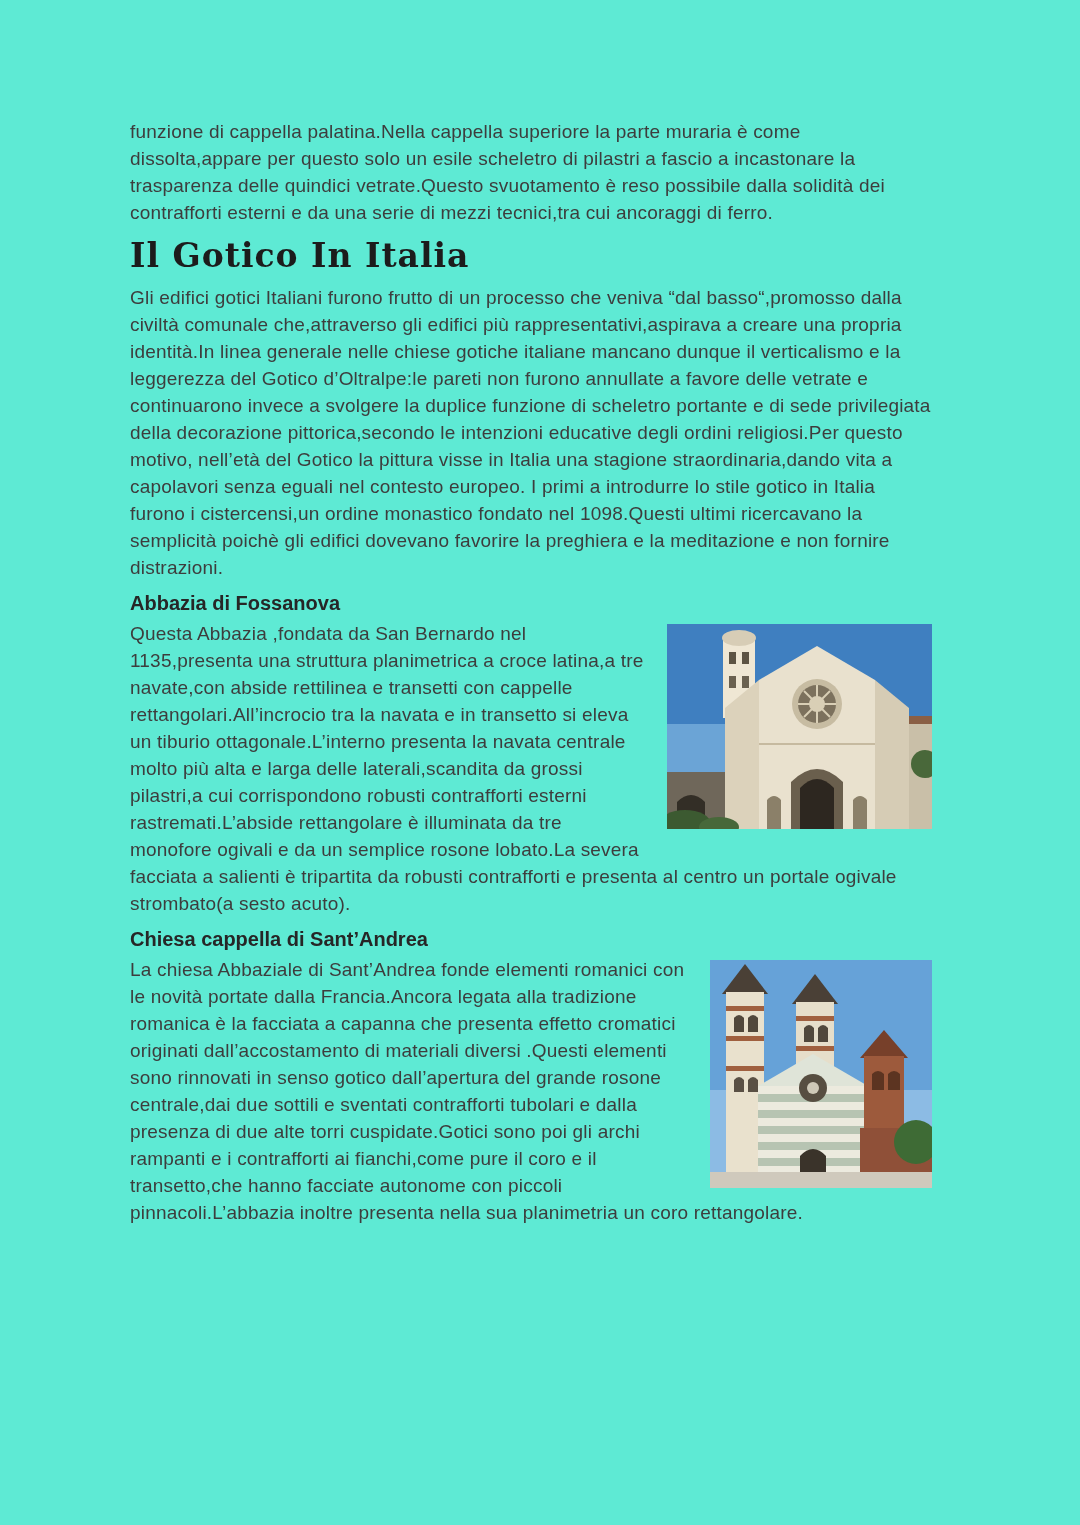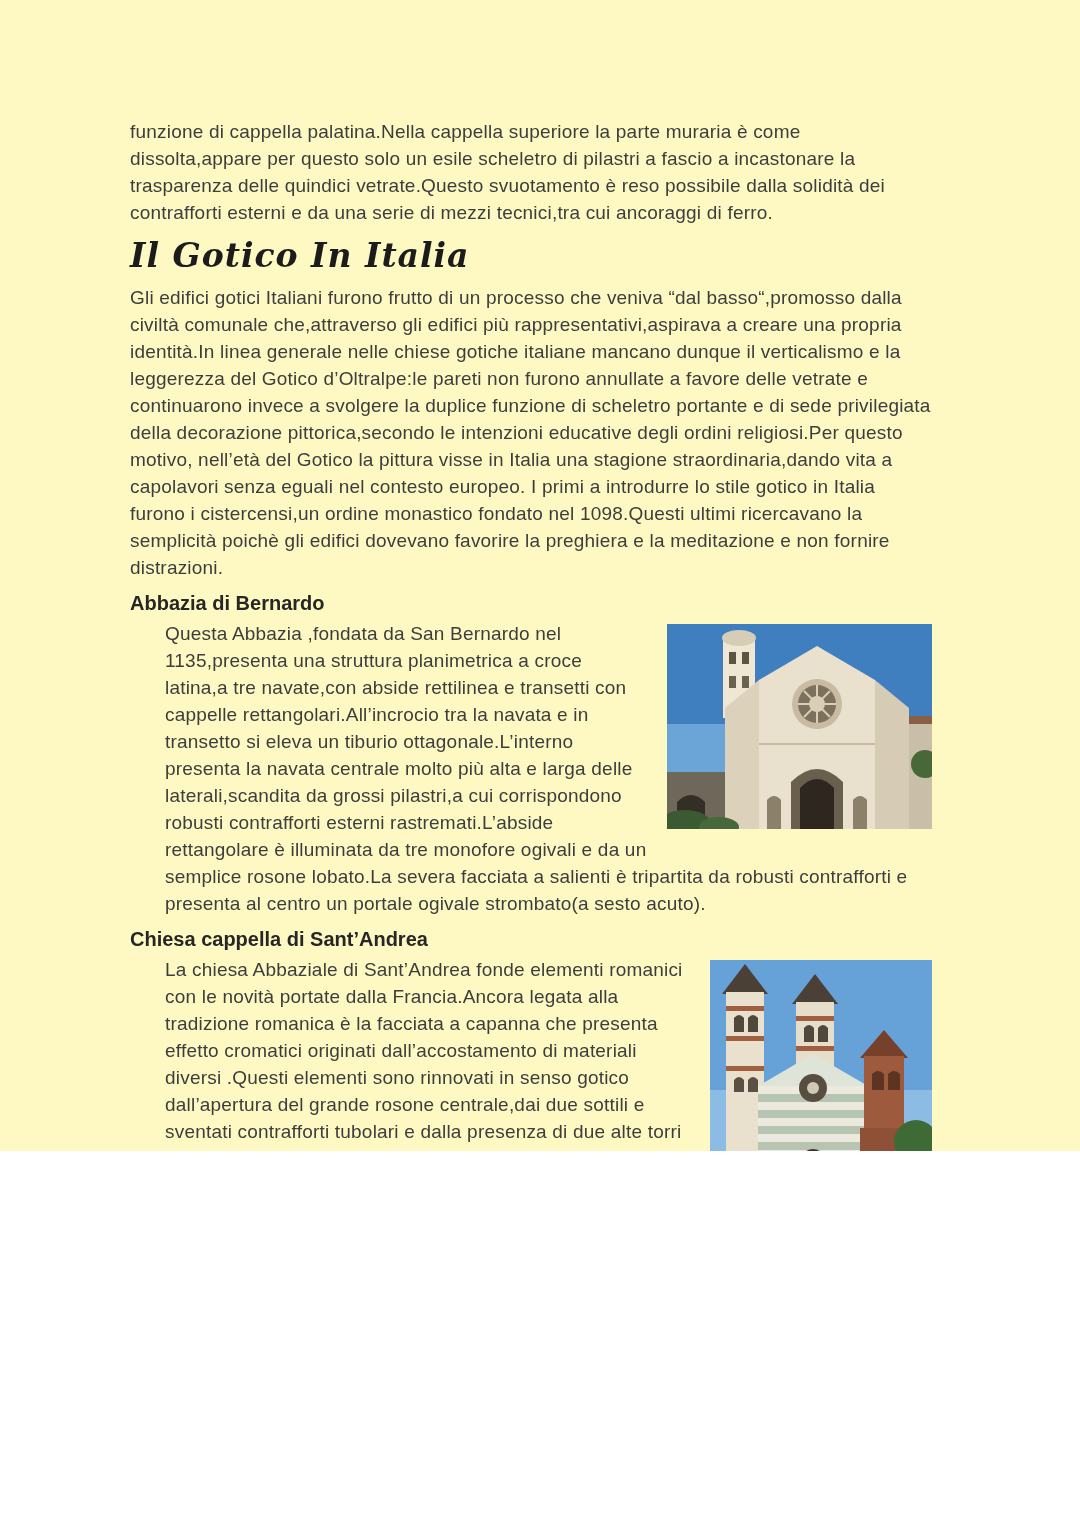--- a/index.html
+++ b/index.html
@@ -1,53 +1,52 @@
 <!DOCTYPE html>
 <html><head>
 <meta charset="utf-8">
 <style>
   * { margin: 0; padding: 0; box-sizing: border-box; }
   html, body { background: #ffffff; }
   .page {
     position: relative;
     width: 1080px;
-    height: 1151px;
+    height: 1525px;
     margin: 0 auto;
-    background: #fef9c3;
+    background: #5eead4;
     padding: 118px 148px 40px 130px;
     font-family: "Liberation Sans", sans-serif;
     color: #3d3d3d;
     overflow: hidden;
   }
   .body-text {
     font-size: 19px;
     line-height: 27px;
     letter-spacing: 0.2px;
     text-align: left;
   }
   .script-heading {
     font-family: "DejaVu Serif", serif;
-    font-style: italic;
     font-weight: 700;
     font-size: 33px;
     line-height: 40px;
     color: #1c1c1c;
     letter-spacing: 1px;
     margin: 10px 0 8px 0;
   }
   .subheading {
     font-family: "Liberation Sans", sans-serif;
     font-size: 20px;
     font-weight: 700;
     color: #262626;
     line-height: 28px;
     margin: 8px 0 3px 0;
     clear: both;
   }
-  .section { overflow: visible; margin-left: 35px; }
+  .section { overflow: visible; }
   .photo {
     float: right;
     margin: 4px 0 10px 20px;
     line-height: 0;
   }
   .photo svg { display: block; }
   .photo-fossanova { width: 265px; height: 205px; }
   .photo-santandrea { width: 222px; height: 228px; }
 </style>
 </head>
@@ -58,21 +57,21 @@
   <p class="body-text">
     <span>funzione di cappella palatina.Nella cappella superiore la parte muraria è come dissolta,appare per questo solo un esile scheletro di pilastri a fascio a incastonare la trasparenza delle quindici vetrate.Questo svuotamento è reso possibile dalla solidità dei contrafforti esterni e da una serie di mezzi tecnici,tra cui ancoraggi di ferro.</span>
   </p>
 
   <h1 class="script-heading">Il Gotico In Italia</h1>
 
   <p class="body-text">
     <span>Gli edifici gotici Italiani furono frutto di un processo che veniva “dal basso“,promosso dalla civiltà comunale che,attraverso gli edifici più rappresentativi,aspirava a creare una propria identità.In linea generale nelle chiese gotiche italiane mancano dunque il verticalismo e la leggerezza del Gotico d’Oltralpe:le pareti non furono annullate a favore delle vetrate e continuarono invece a svolgere la duplice funzione di scheletro portante e di sede privilegiata della decorazione pittorica,secondo le intenzioni educative degli ordini religiosi.Per questo motivo, nell’età del Gotico la pittura visse in Italia una stagione straordinaria,dando vita a capolavori senza eguali nel contesto europeo. I primi a introdurre lo stile gotico in Italia furono i cistercensi,un ordine monastico fondato nel 1098.Questi ultimi ricercavano la semplicità poichè gli edifici dovevano favorire la preghiera e la meditazione e non fornire distrazioni.</span>
   </p>
 
-  <h2 class="subheading">Abbazia di Bernardo</h2>
+  <h2 class="subheading">Abbazia di Fossanova</h2>
 
   <div class="section body-text">
     <span class="photo photo-fossanova">
       <svg viewBox="0 0 265 205" width="265" height="205" xmlns="http://www.w3.org/2000/svg">
 
         <rect x="0" y="0" width="265" height="120" fill="#3f7fc0"></rect>
         <rect x="0" y="100" width="265" height="105" fill="#6ba4d6"></rect>
 
         <rect x="56" y="14" width="32" height="80" fill="#efe7d4"></rect>
         <ellipse cx="72" cy="14" rx="17" ry="8" fill="#d7cdb6"></ellipse>

